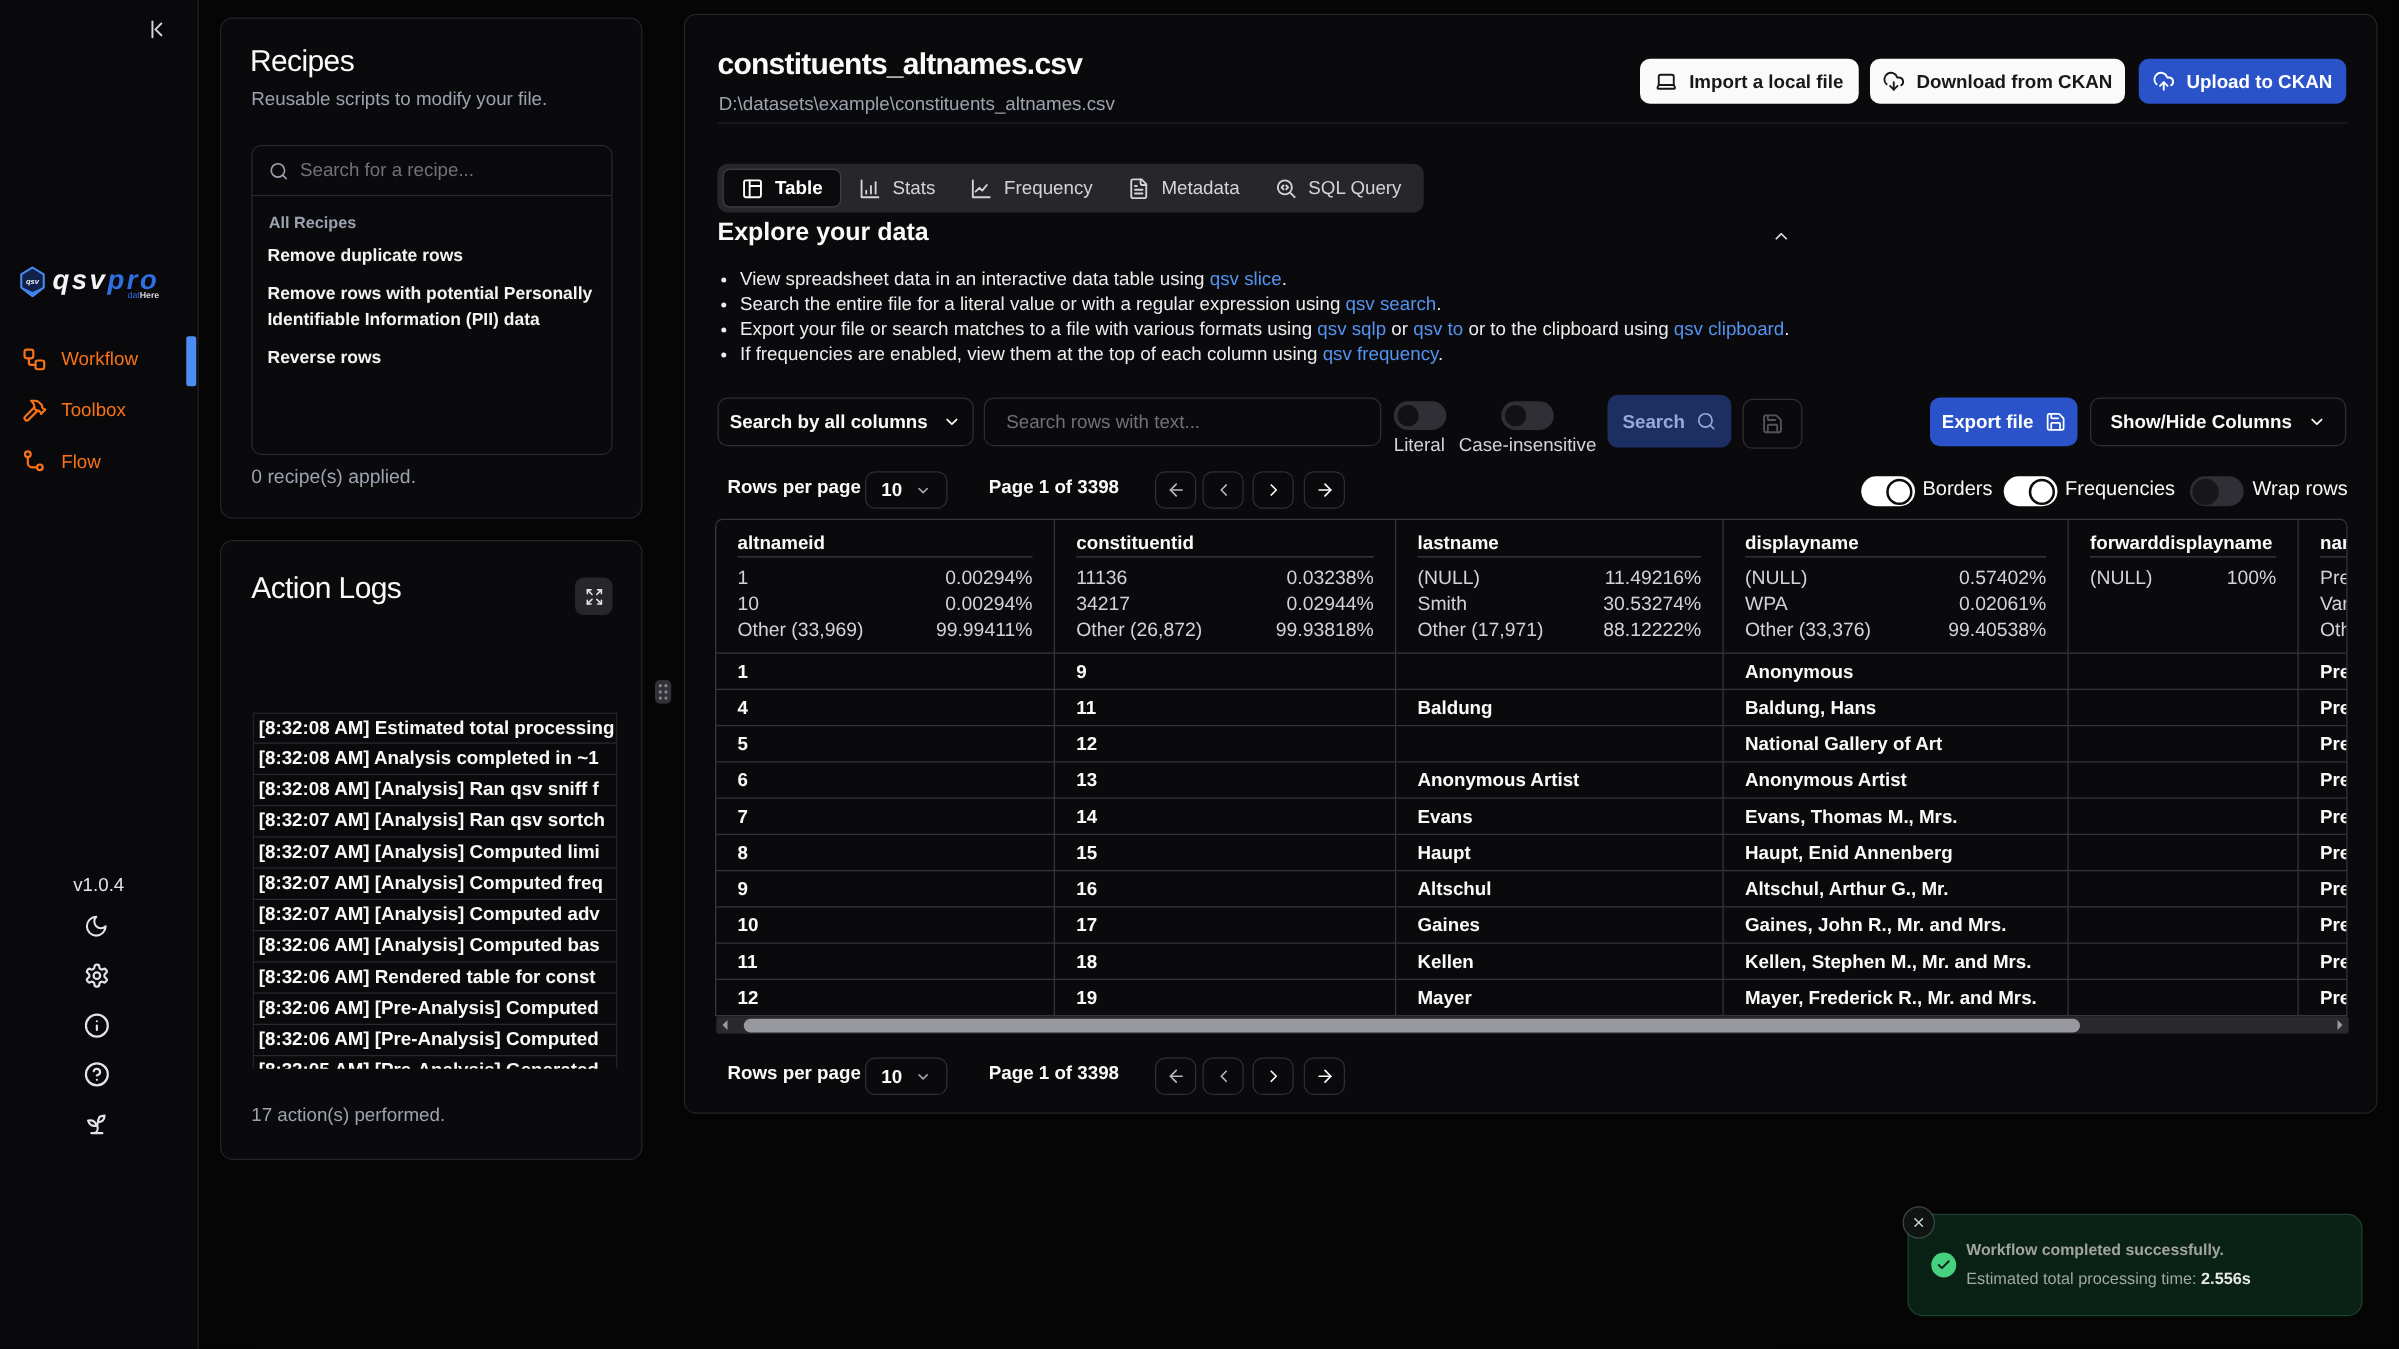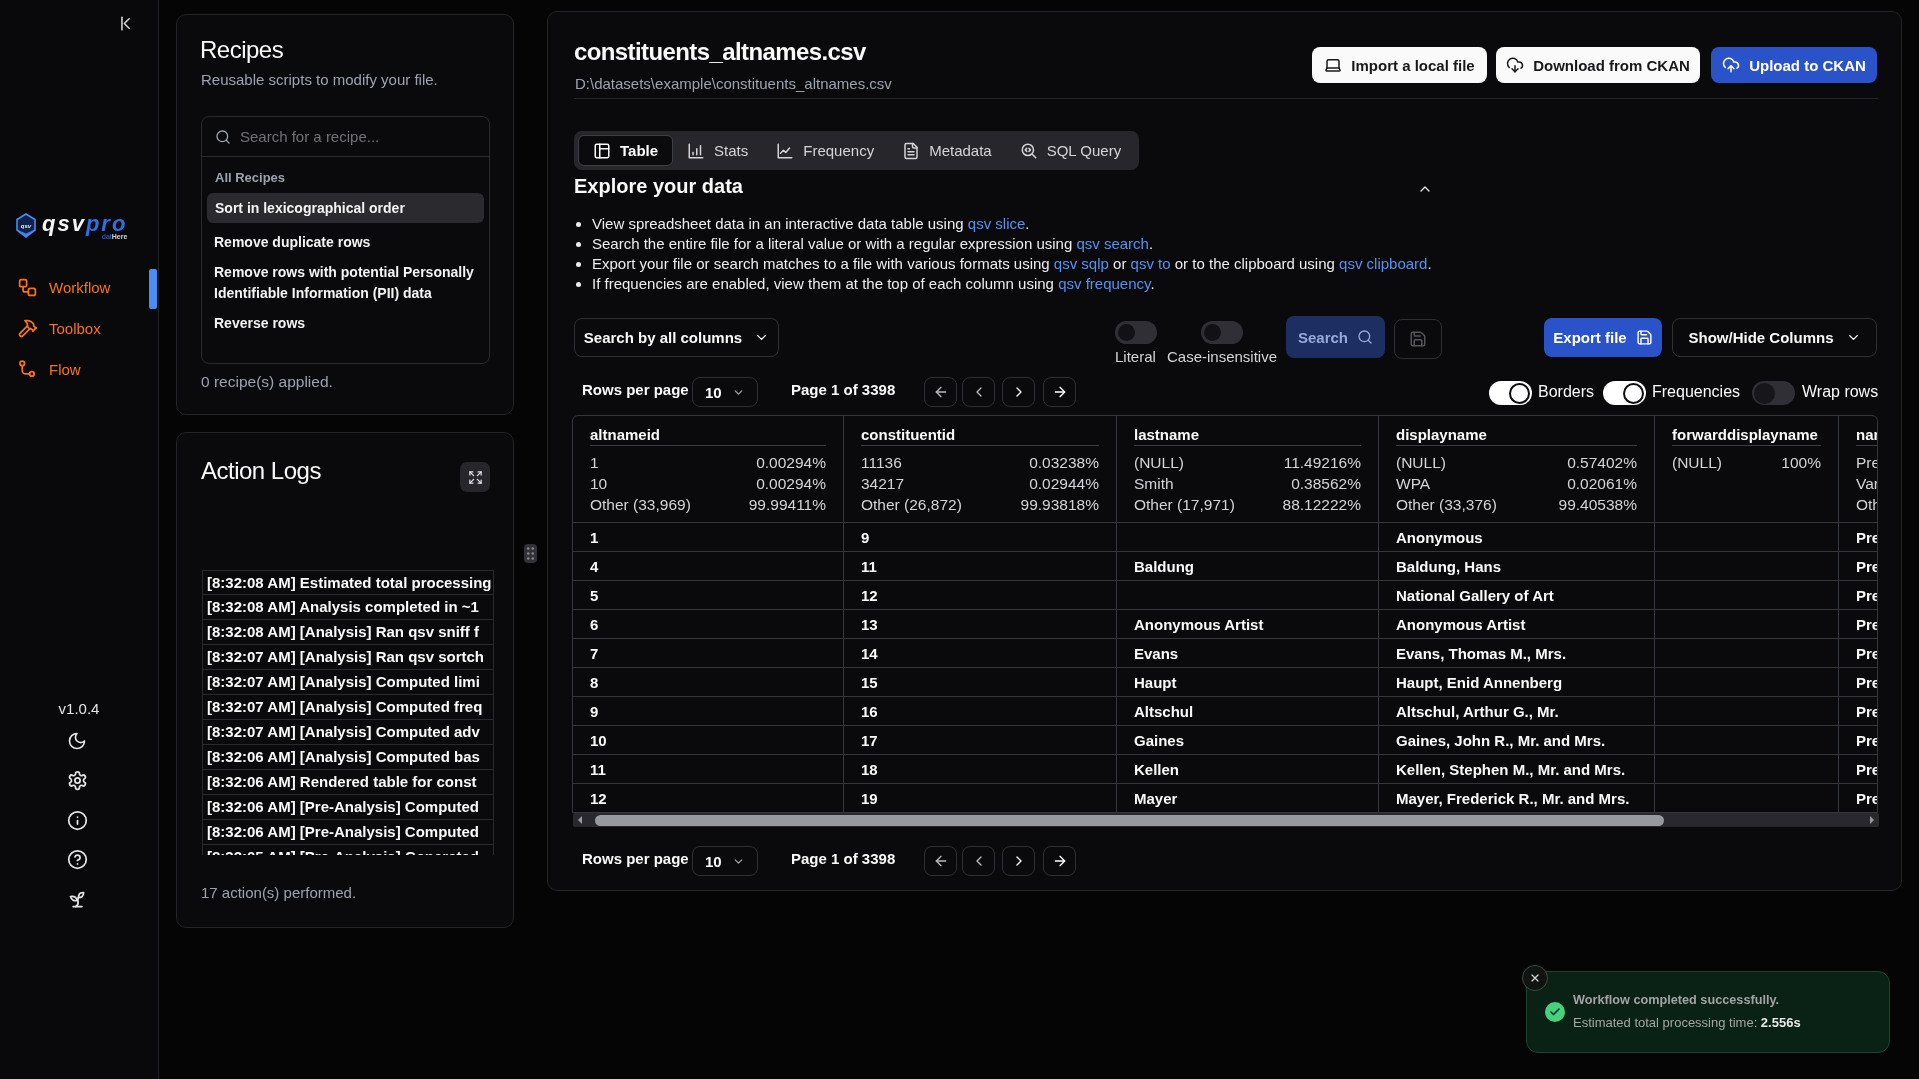--- a/index.html
+++ b/index.html
@@ -158,21 +158,20 @@
   <div id="reclist">
     <div style="height:40px; border-bottom:1px solid #29292e; display:flex; align-items:center; padding:0 13px; gap:9px;">
       <svg width="16" height="16" viewBox="0 0 24 24" fill="none" stroke="#9ca3af" stroke-width="2" stroke-linecap="round">
           <circle cx="11" cy="11" r="8"></circle>
           <path d="m21 21-4.3-4.3"></path>
         </svg>
       <span style="color:#71717a; font-size:15px;">Search for a recipe...</span>
     </div>
     <div style="padding:14px 4px 0 4px;">
       <div style="padding:0 8px; color:#9ca3af; font-size:13px; font-weight:700; line-height:14px; padding:0 8px 0 9px; margin-bottom:8px;">All Recipes</div>
-      <div class="recitem" style="background:#2a2a2f; border-radius:6px; padding-top:7px; padding-bottom:7px; margin:0 1px;">Sort in lexicographical order</div>
       <div class="recitem" style="margin-top:11px;">Remove duplicate rows</div>
       <div class="recitem" style="margin-top:12px; line-height:21px;">Remove rows with potential Personally<br>Identifiable Information (PII) data</div>
       <div class="recitem" style="margin-top:11px;">Reverse rows</div>
     </div>
   </div>
   <div class="graytxt" style="position:absolute; left:24px; top:358px; font-size:15.5px;">0 recipe(s) applied.</div>
 </div>
 <div id="actionlogs" class="card">
   <h1 style="position:absolute; left:24px; top:24px;">Action Logs</h1>
   <div style="position:absolute; left:283px; top:29px; width:30px; height:30px; background:#27272b; border-radius:7px; display:flex; align-items:center; justify-content:center; color:#e4e4e7;">
@@ -297,20 +296,21 @@
     <li>Export your file or search matches to a file with various formats using <a>qsv sqlp</a> or <a>qsv to</a> or to the clipboard using <a>qsv clipboard</a>.</li>
     <li>If frequencies are enabled, view them at the top of each column using <a>qsv frequency</a>.</li>
   </ul>
 
   <div class="ctl" style="left:26px; top:306px; width:205px; height:39px; justify-content:center; gap:12px; font-weight:700;">
     <span>Search by all columns</span>
     <svg width="15" height="15" viewBox="0 0 24 24" fill="none" stroke="currentColor" stroke-width="2.2" stroke-linecap="round" stroke-linejoin="round">
         <path d="m6 9 6 6 6-6"></path>
       </svg>
   </div>
+  <div class="ctl" style="left:239px; top:306px; width:318px; height:39px; padding-left:17px; color:#71717a;">Search rows with text...</div>
   <div class="toggle" style="left:567px; top:309px; width:42px; height:23px; background:#2f2f35;">
     <div class="knob" style="left:3px; top:3px; width:17px; height:17px; background:#121216;"></div>
   </div>
   <div style="position:absolute; left:567px; top:336px; font-size:15px; color:#d4d4d8;">Literal</div>
   <div class="toggle" style="left:653px; top:309px; width:42px; height:23px; background:#2f2f35;">
     <div class="knob" style="left:3px; top:3px; width:17px; height:17px; background:#121216;"></div>
   </div>
   <div style="position:absolute; left:619px; top:336px; font-size:15px; color:#d4d4d8;">Case-insensitive</div>
   <div class="btn" style="position:absolute; left:738px; top:304px; width:99px; height:42px; background:#1d2e63; color:#97a9d9; font-weight:700;">
     <span>Search</span>
@@ -428,21 +428,21 @@
               </div>
             </td>
       <td>
               <div class="hname">lastname</div>
               <div class="freq">
                 <span>(NULL)</span>
                 <span>11.49216%</span>
               </div>
               <div class="freq">
                 <span>Smith</span>
-                <span>0.38562%</span>
+                <span>30.53274%</span>
               </div>
               <div class="freq">
                 <span>Other (17,971)</span>
                 <span>88.12222%</span>
               </div>
             </td>
       <td>
               <div class="hname">displayname</div>
               <div class="freq">
                 <span>(NULL)</span>

